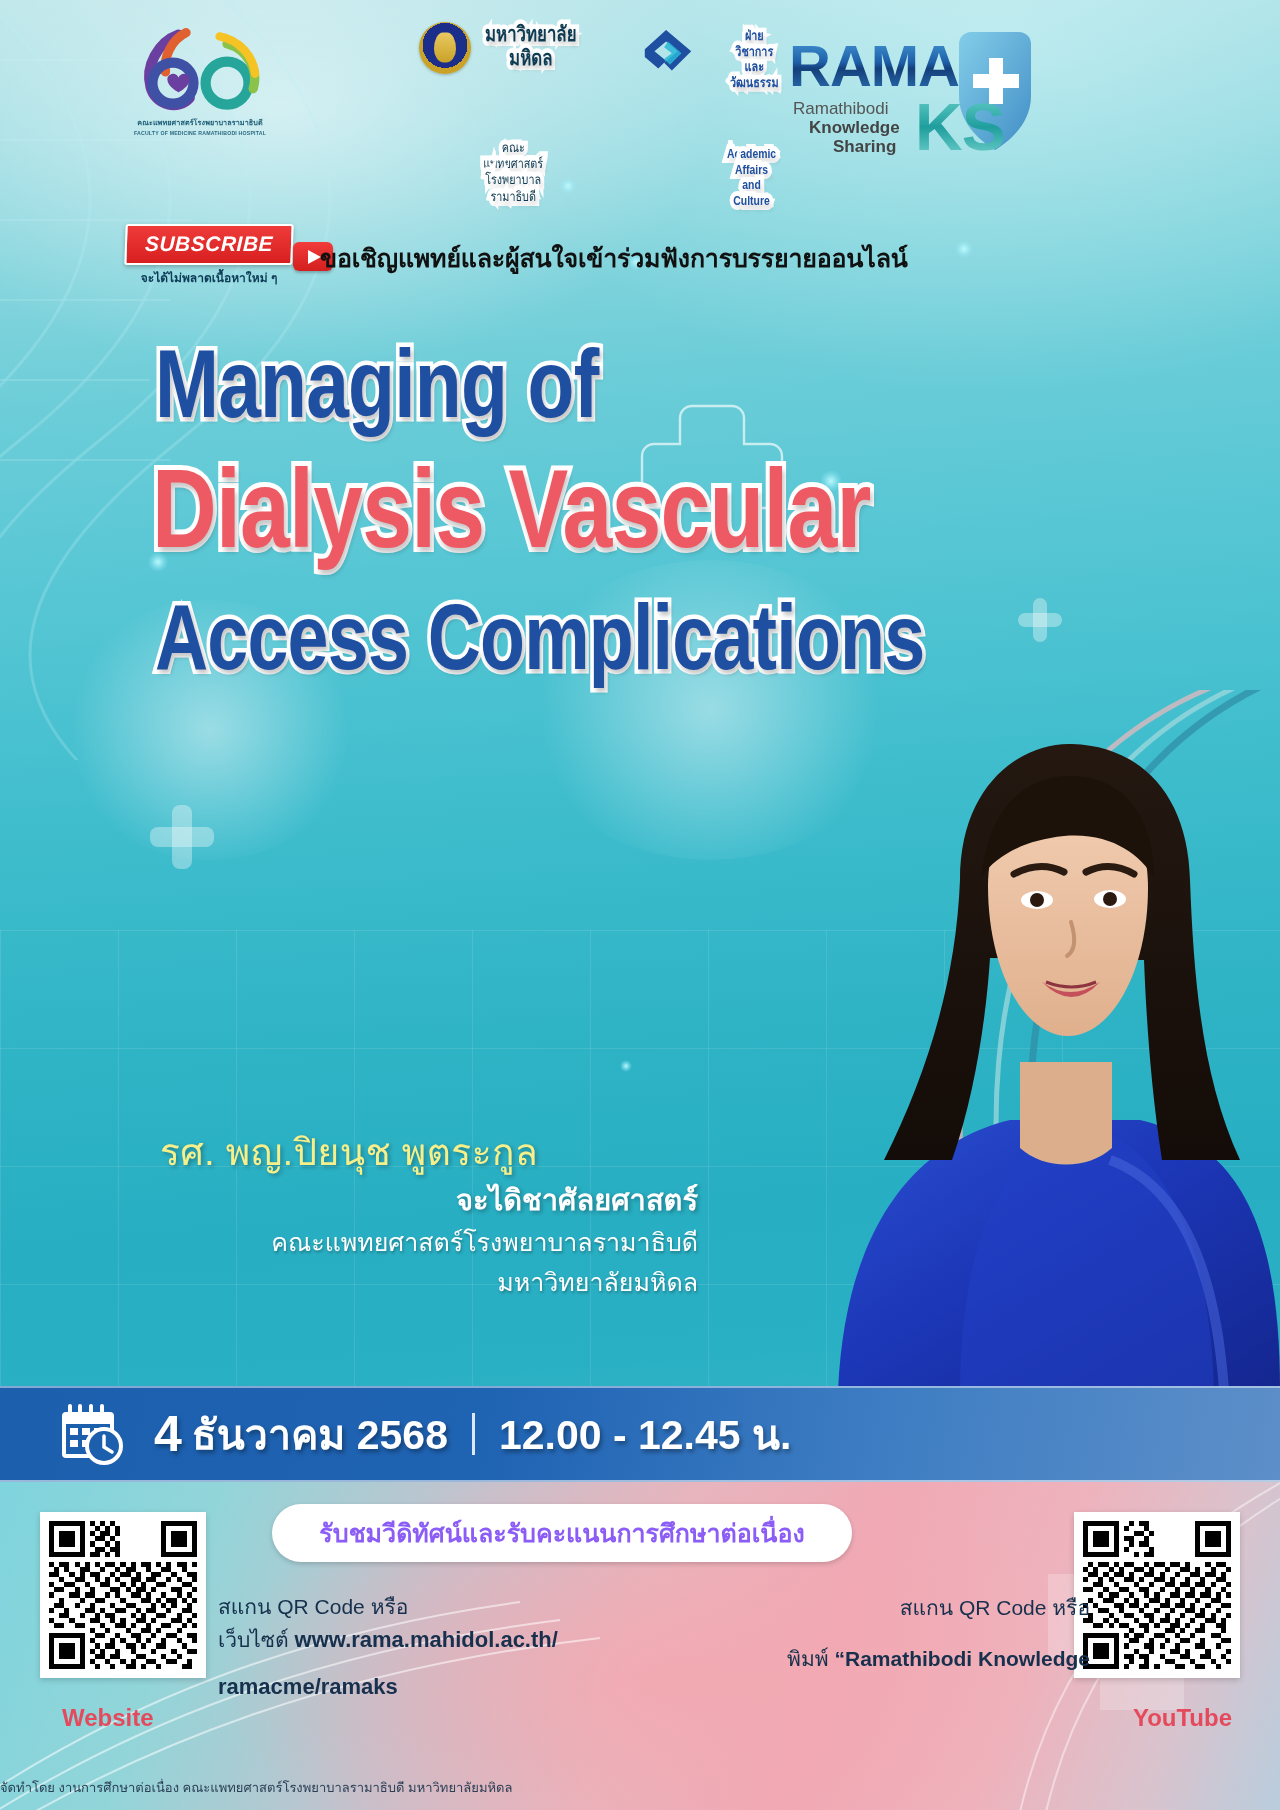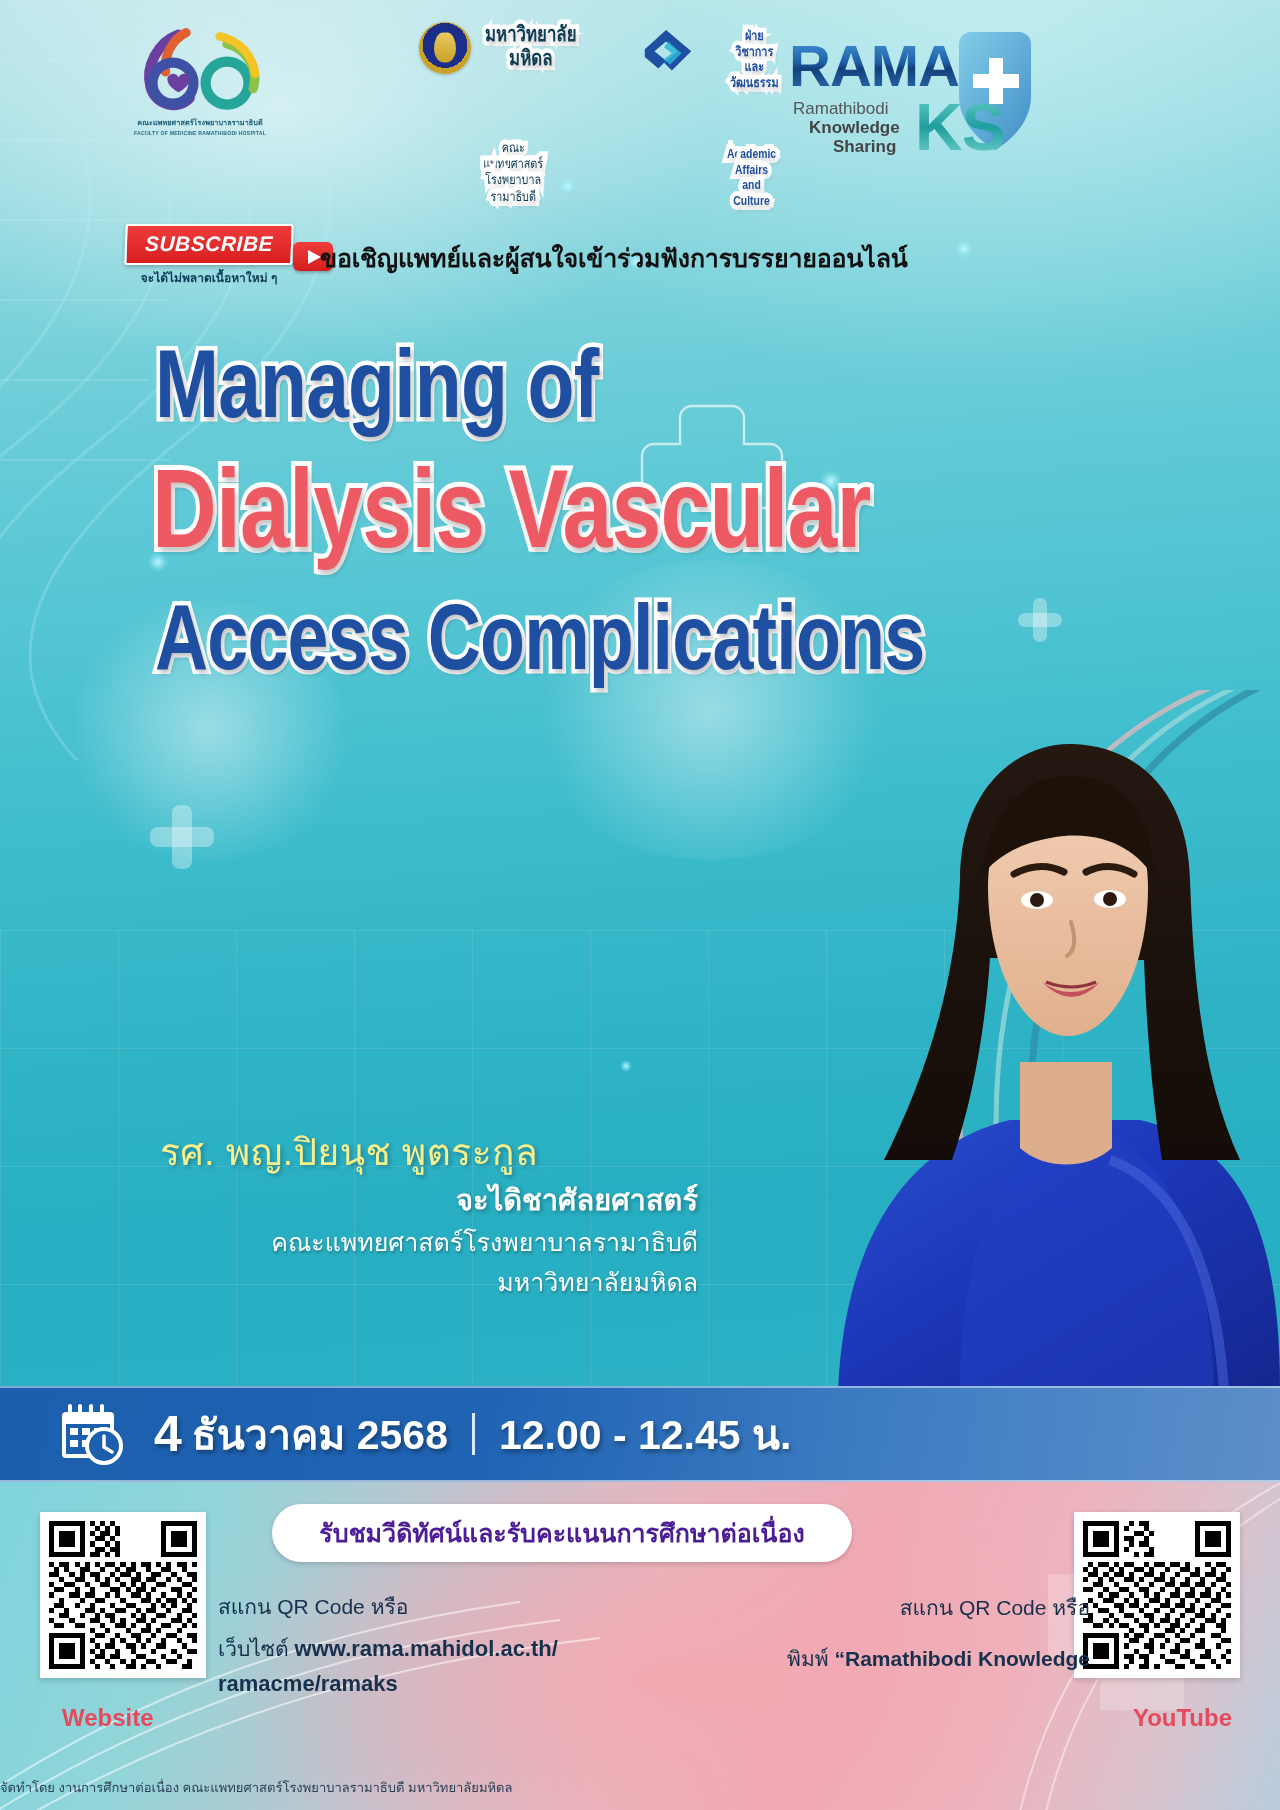--- a/index.html
+++ b/index.html
@@ -164,27 +164,27 @@
   .qr { position:absolute; background:#fff; padding:9px; box-shadow:0 2px 6px rgba(0,0,0,.18);}
   .qr-left { left:40px; top:30px; }
   .qr-right { right:40px; top:30px; }
   .qr canvas, .qr .qrimg { display:block; }
 
   .pillbox {
     position:absolute; left:272px; top:22px; width:580px; height:58px;
     background:#fff; border-radius:30px; display:flex; align-items:center; justify-content:center;
     box-shadow:0 2px 5px rgba(0,0,0,.18);
   }
-  .pillbox span { font-size:25px; font-weight:700; color:#4c1d95; }
+  .pillbox span { font-size:25px; font-weight:700; color:#8b5cf6; }
 
   .infoL { position:absolute; left:218px; top:110px; width:420px; color:#16304d; line-height:1.45;}
   .infoL .l1 { font-size:21px; }
-  .infoL .l2 { font-size:21px; margin-top:11px;}
+  .infoL .l2 { font-size:21px; margin-top:2px;}
   .infoL .l2 b { font-size:22px; font-weight:700;}
-  .infoL .l3 { font-size:22px; font-weight:700; margin-top:3px;}
+  .infoL .l3 { font-size:22px; font-weight:700; margin-top:15px;}
 
   .infoR { position:absolute; right:190px; top:110px; width:420px; text-align:right; color:#16304d; line-height:1.5;}
   .infoR .l1 { font-size:21px; }
   .infoR .l2 { font-size:21px; margin-top:19px;}
   .infoR .l2 b { font-weight:700; }
   .infoR .l3 { font-size:22px; margin-top:3px;}
   .infoR .l3 b { font-weight:700; }
 
   .lblWeb { position:absolute; left:62px; top:222px; font-size:24px; font-weight:700; color:#e44a5b; }
   .lblYT  { position:absolute; right:48px; top:222px; font-size:24px; font-weight:700; color:#e44a5b; }

